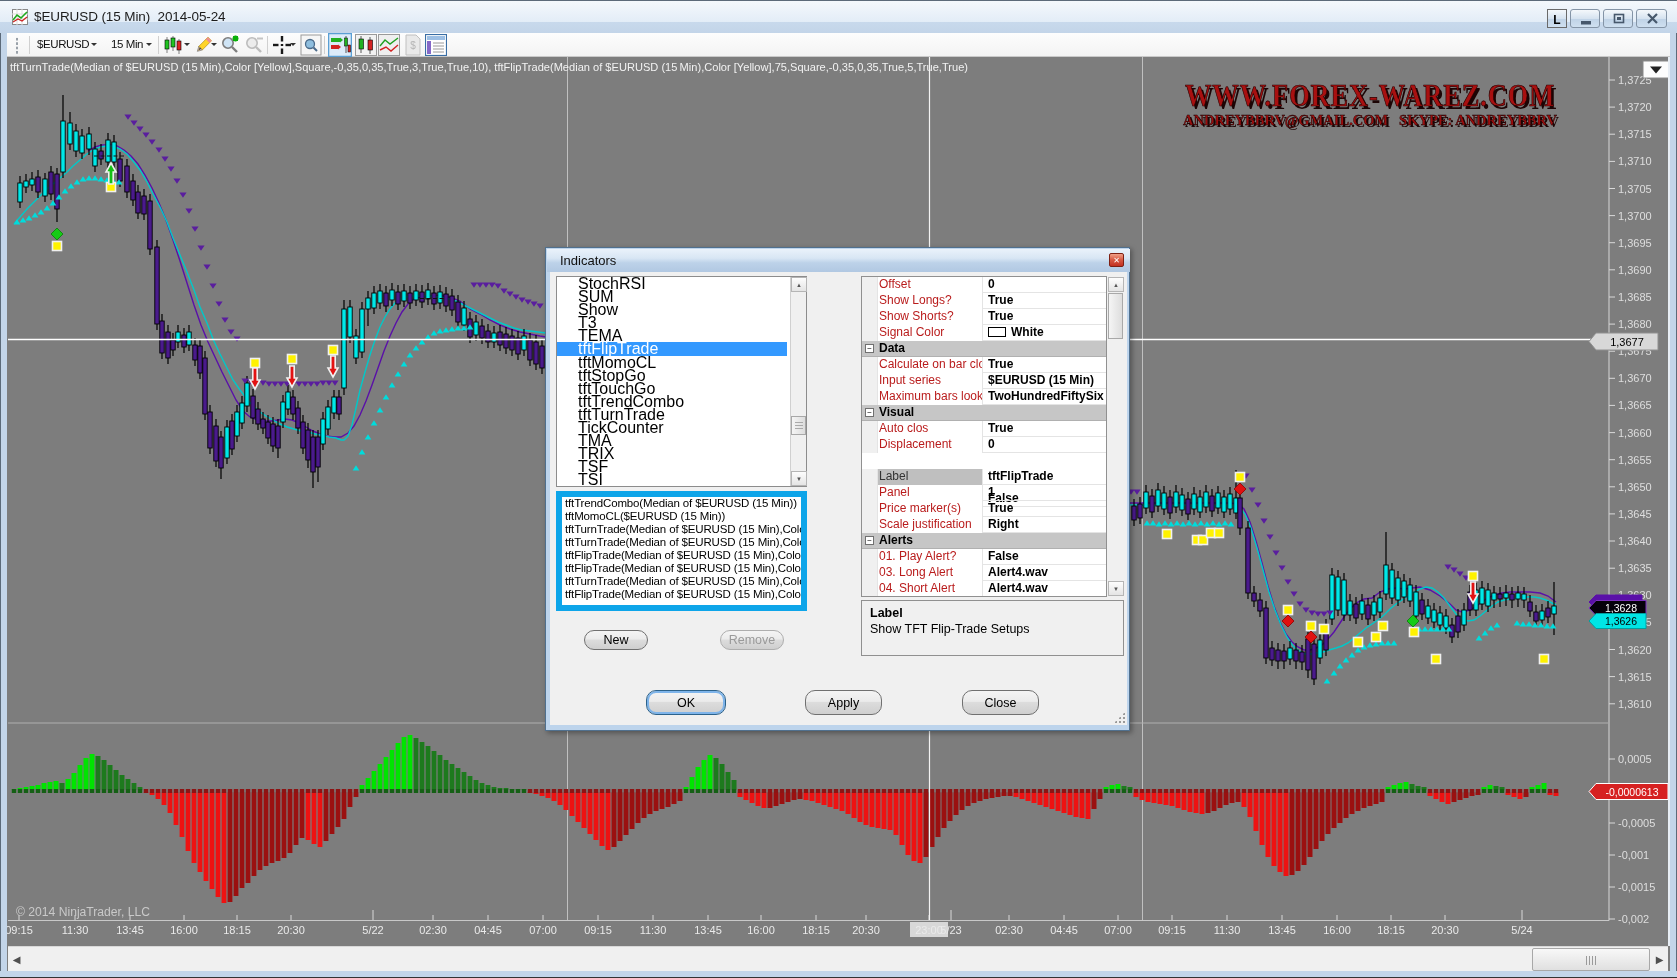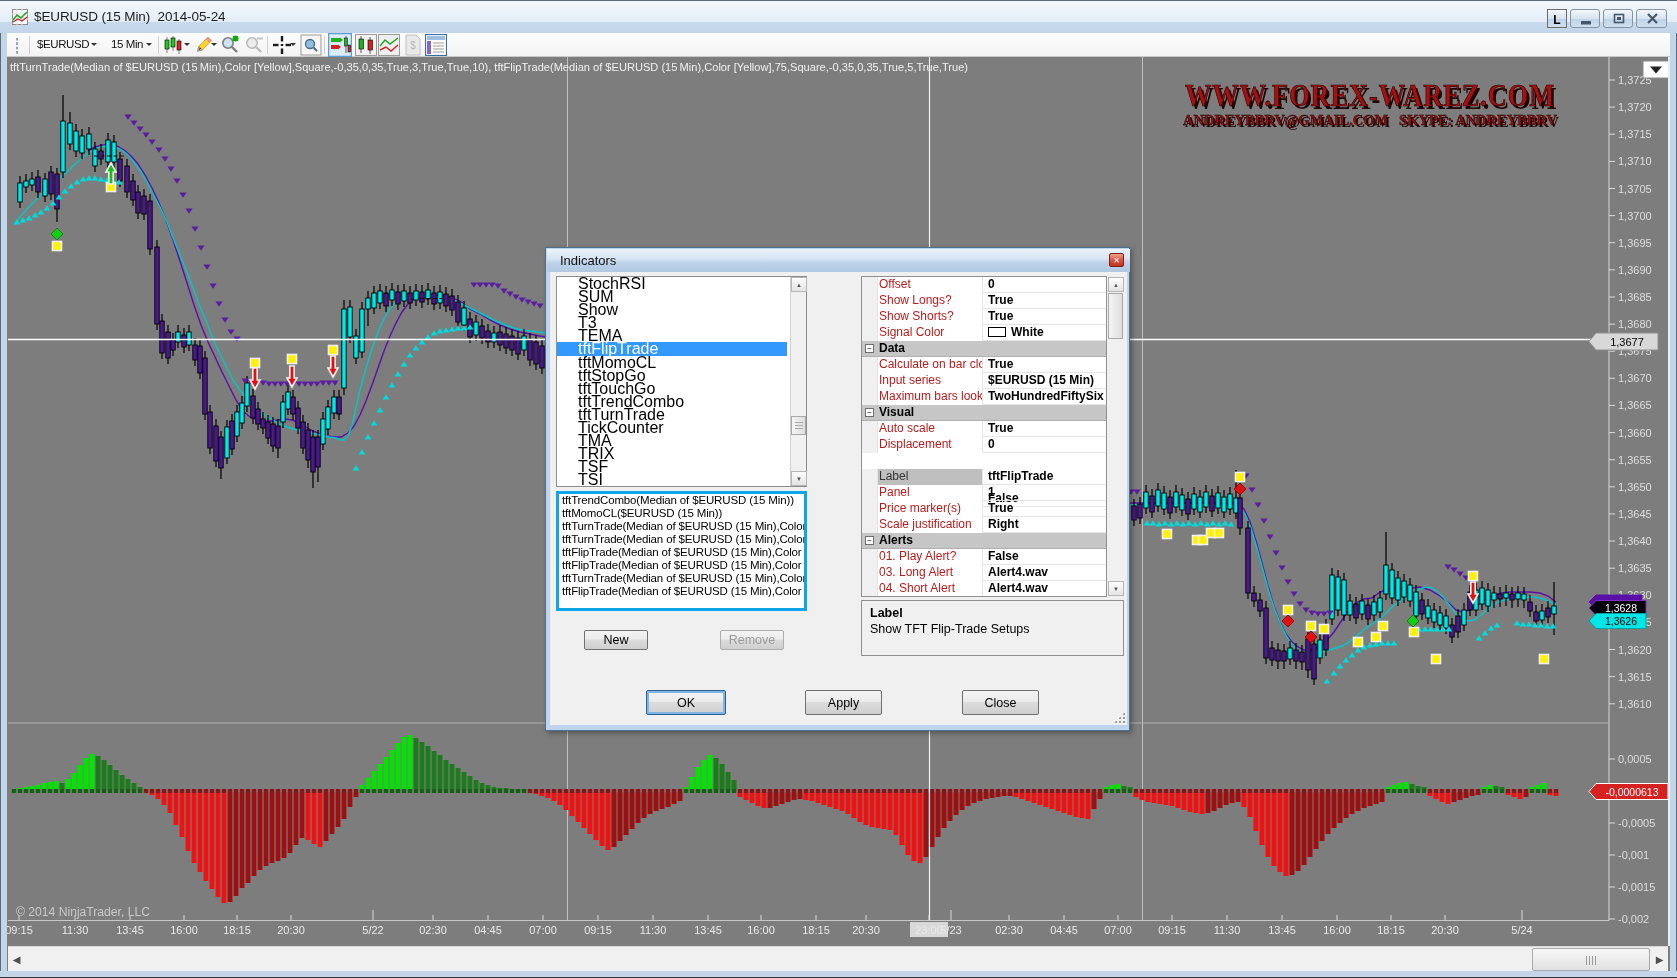--- a/index.html
+++ b/index.html
@@ -37,23 +37,23 @@
 #dlgclose {position:absolute;right:6px;top:4px;width:15px;height:14px;background:linear-gradient(180deg,#f0a088,#d75842 50%,#c23021);border:1px solid #7e2013;border-radius:2px;color:#fff;font-size:8px;line-height:13px;text-align:center;}
 #dlgbody {position:absolute;left:4px;top:24px;width:577px;height:453px;background:#f0f0f0;font-size:12px;}
 #lb1 {position:absolute;left:6px;top:4px;width:251px;height:211px;background:#fff;border:1px solid #8c8c8c;overflow:hidden;}
 #lb1 div {height:13.1px;line-height:13px;padding-left:21px;font-size:16px;color:#000;white-space:nowrap;}
 #lb1 .sel {background:#3399ff;color:#fff;width:230px;}
 #lb1sb {position:absolute;left:240px;top:5px;width:16px;height:209px;background:#f0f0f0;border-left:1px solid #d0d0d0;}
 .sbup,.sbdn {position:absolute;left:0;width:16px;height:15px;background:linear-gradient(180deg,#fdfdfd,#e4e4e4);border:1px solid #b5b5b5;color:#555;font-size:6px;text-align:center;line-height:14px;}
 .sbup {top:0;} .sbdn {bottom:0;}
 .sbth {position:absolute;left:0;top:139px;width:15px;height:19px;background:linear-gradient(90deg,#f5f5f5,#ddd);border:1px solid #a8a8a8;}
 .sbth:after {content:"";position:absolute;left:3px;top:5px;width:8px;height:8px;background:repeating-linear-gradient(180deg,#aaa 0 1px,transparent 1px 3px);}
-#lb2 {position:absolute;left:6px;top:219px;width:251px;height:120px;background:#fff;border:3px solid #0ea5e9;overflow:hidden;}
+#lb2 {position:absolute;left:6px;top:219px;width:251px;height:120px;background:#fff;border:6px solid #0ea5e9;overflow:hidden;}
 #lb2 div {height:13px;line-height:13.2px;padding-left:3px;font-size:11.5px;letter-spacing:-0.15px;color:#000;white-space:nowrap;}
-.wbtn {position:absolute;background:linear-gradient(180deg,#f4f4f4 0%,#ebebeb 45%,#dcdcdc 50%,#cfcfcf 100%);border:1px solid #707070;border-radius:2px;font-size:12.5px;font-family:"Liberation Sans",sans-serif;color:#000;}
+.wbtn {position:absolute;background:linear-gradient(180deg,#f4f4f4 0%,#ebebeb 45%,#dcdcdc 50%,#cfcfcf 100%);border:1px solid #707070;border-radius:10px;font-size:12.5px;font-family:"Liberation Sans",sans-serif;color:#000;}
 .wbtn.dis {color:#9a9a9a;border-color:#aeaeae;}
 .okbtn {box-shadow:0 0 0 2px #7eb4ea inset;border-color:#2c628b;}
 #pgrid {position:absolute;left:311px;top:4px;width:246px;height:321px;border:1px solid #909090;background:#fff;overflow:hidden;}
 .grow {position:absolute;left:0;width:246px;height:16px;border-bottom:1px solid #e4e4e4;}
 .gname {position:absolute;left:0;top:0;width:121px;height:16px;line-height:15px;padding-left:17px;color:#b91c1c;border-right:1px solid #e4e4e4;font-size:12px;white-space:nowrap;overflow:hidden;background:#fff;}
 .gname:before {content:"";position:absolute;left:0;top:0;width:15px;height:16px;background:#f0f0f0;border-right:1px solid #e4e4e4;}
 .gsel {background:#bfbfbf;color:#333;}
 .gval {position:absolute;left:122px;top:0;width:124px;height:16px;line-height:15px;padding-left:4px;color:#000;font-size:12px;white-space:nowrap;overflow:hidden;}
 .ghdr {position:absolute;left:0;width:246px;height:16px;background:#c6c6c6;line-height:15px;font-size:12px;color:#000;border-bottom:1px solid #b0b0b0;}
 .ghdr b {margin-left:17px;}
@@ -634,21 +634,21 @@
           <div class="grow" style="top:96px;">
             <div class="gname">Input series</div>
             <div class="gval"><b>$EURUSD (15 Min)</b></div>
           </div>
           <div class="grow" style="top:112px;">
             <div class="gname">Maximum bars look l</div>
             <div class="gval"><b>TwoHundredFiftySix</b></div>
           </div>
           <div class="ghdr" style="top:128px;"><span class="gbox">−</span><b>Visual</b></div>
           <div class="grow" style="top:144px;">
-            <div class="gname">Auto scale</div>
+            <div class="gname">Auto clos</div>
             <div class="gval"><b>True</b></div>
           </div>
           <div class="grow" style="top:160px;">
             <div class="gname">Displacement</div>
             <div class="gval"><b>0</b></div>
           </div>
           <div class="grow" style="top:176px;margin-top:38px;">
             <div class="gname">Display in Data Box</div>
             <div class="gval"><b>False</b></div>
           </div>

